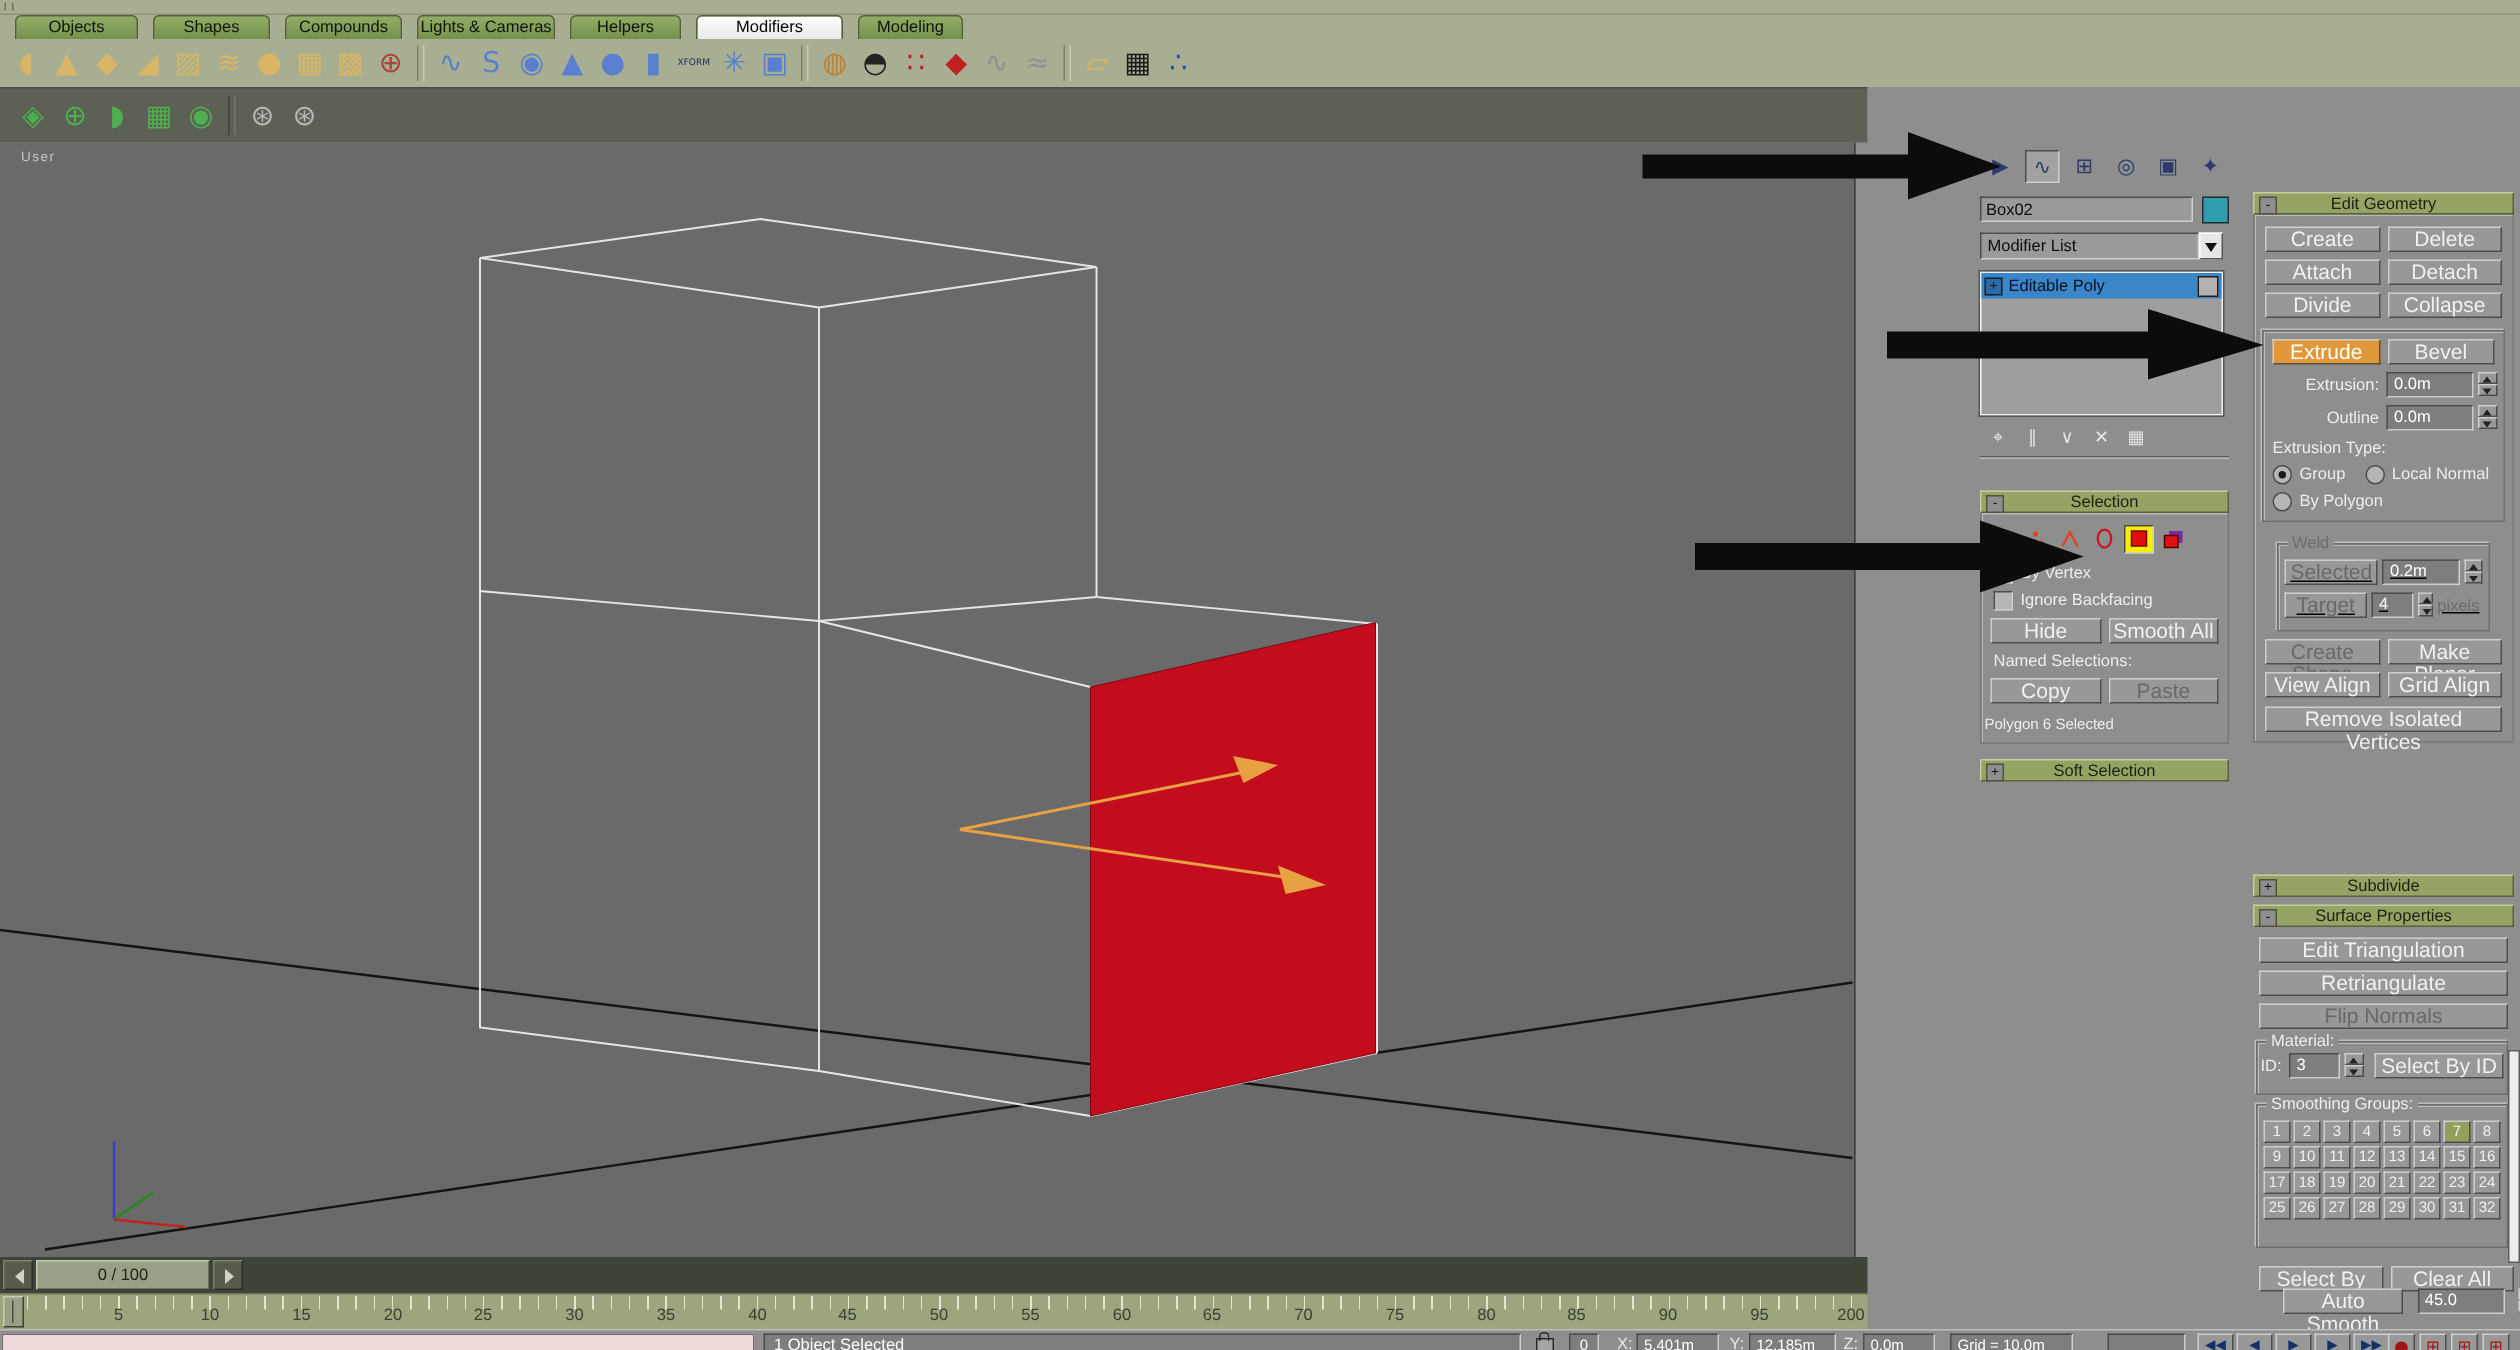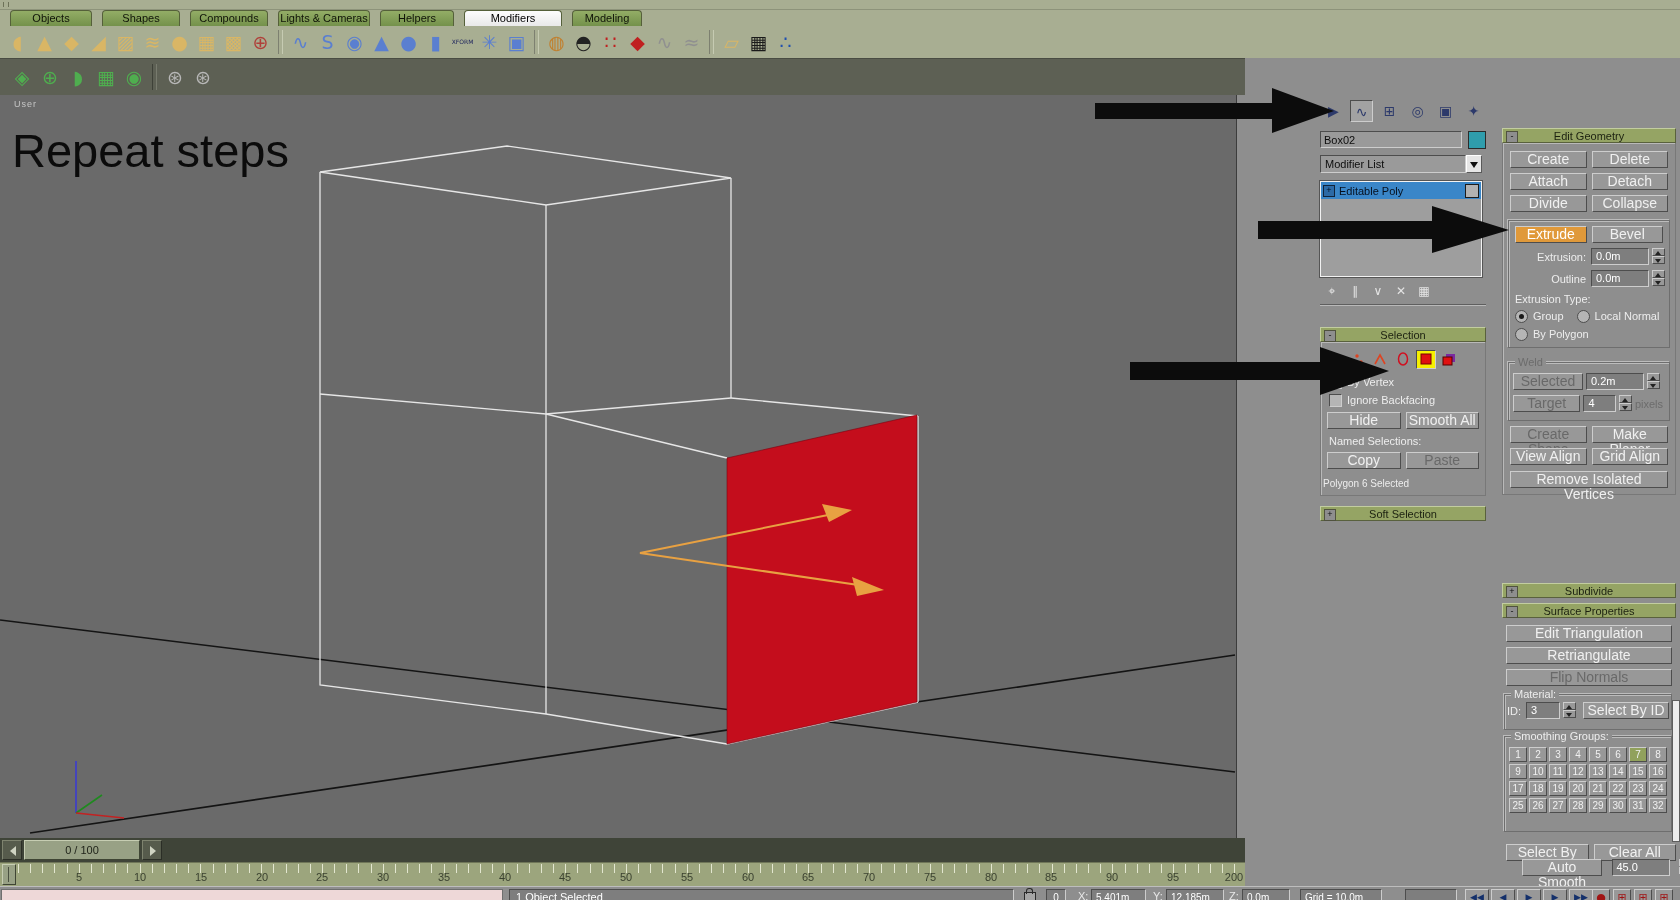--- a/index.html
+++ b/index.html
@@ -91,21 +91,21 @@
 
   
   #colB{left:1502px;top:128px;width:176px;height:760px;}
   #eg{position:absolute;left:0;top:0;width:174px;}
   #egbody{border:1px solid #787878;border-top:none;padding:8px 3px 6px;box-shadow:1px 1px 0 #b9b9b9 inset;}
   .srow{display:flex;justify-content:flex-end;align-items:center;gap:3px;margin:5px 2px 0;height:17px;}
   .srow .lbl{margin-right:2px;}
   .sfld{width:58px;height:17px;line-height:15px;padding-left:4px;}
   #gb1{margin:8px 2px 4px;padding:5px 2px 6px;}
   #gb2{margin:12px 2px 4px;padding:6px 2px 7px;}
-  #weldbox{margin:14px 2px 4px;padding:10px 2px 8px;}
+  #weldbox{margin:14px 12px 4px;padding:10px 2px 8px;text-decoration:underline;}
   .wide{margin:6px 4px 0;}
   #subdiv{position:absolute;left:0;top:455px;width:174px;}
   #surfhead{position:absolute;left:0;top:475px;width:174px;}
   .sbtn{position:absolute;left:4px;width:166px;}
   #matbox{position:absolute;left:2px;top:566px;width:168px;height:36px;box-sizing:border-box;}
   #sgbox{position:absolute;left:2px;top:608px;width:168px;height:96px;box-sizing:border-box;}
   .sgrid{display:grid;grid-template-columns:repeat(8,1fr);gap:2px;margin:10px 4px 0;}
   .sgb{height:15px;background:#989898;border:1px solid;border-color:#cdcdcd #4d4d4d #4d4d4d #cdcdcd;
        color:#f0f0f0;font-size:10px;text-align:center;line-height:13px;box-sizing:border-box;}
   .sgb[data-state=active]{background:var(--sg_green,#91a15c);}
@@ -237,21 +237,20 @@
       <polygon points="884,495 852,482 857,501" fill="var(--arrow_orange,#e8a142)"></polygon>
     </g>
 
     <g stroke-width="1.6">
       <path d="M76,718 L76,666" stroke="#3b3bd0"></path>
       <path d="M76,718 L102,700" stroke="#1f8a1f"></path>
       <path d="M76,718 L124,723" stroke="#c22222"></path>
     </g>
   </svg>
   <div id="vp-label">User</div>
-  <div id="vp-note">Repeat steps</div>
 </div>
 
 <div class="abs" id="colA">
   <div id="cmdtabs">
 
   <span class="ctab icon">▶</span>
       <span class="ctab icon" data-state="active">∿</span>
       <span class="ctab icon">⊞</span>
       <span class="ctab icon">◎</span>
       <span class="ctab icon">▣</span>

